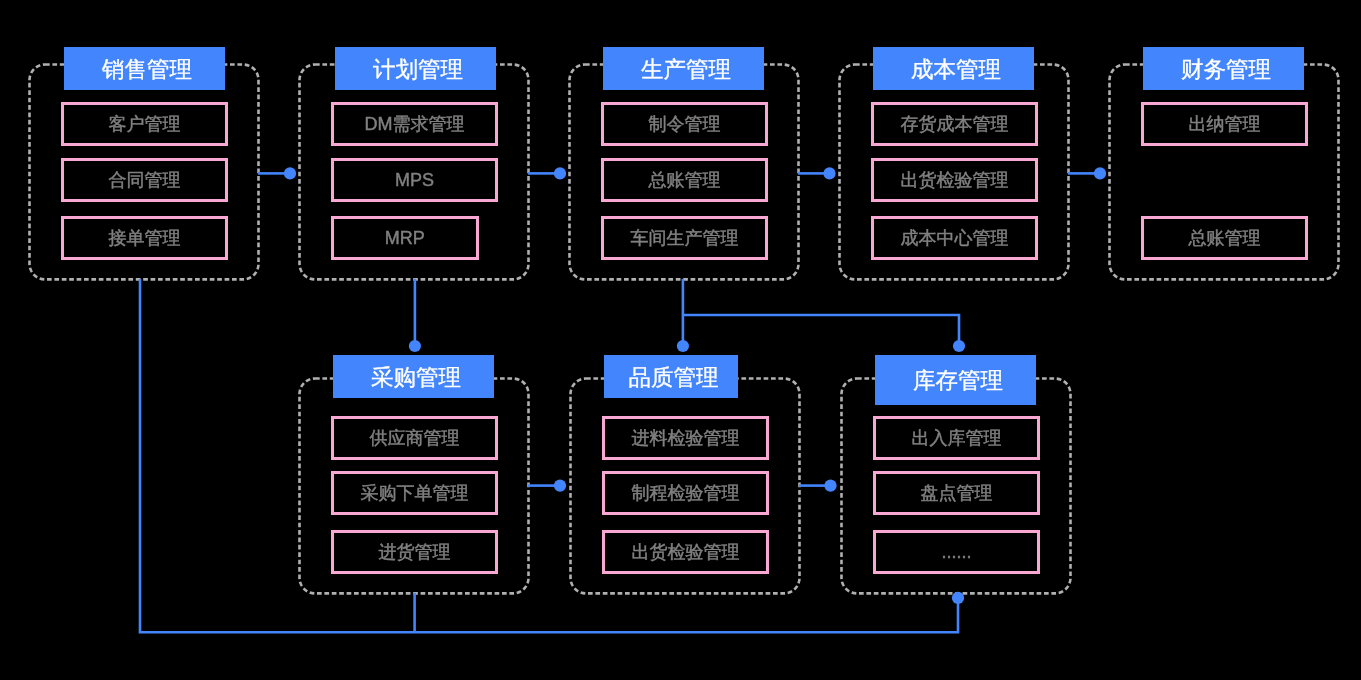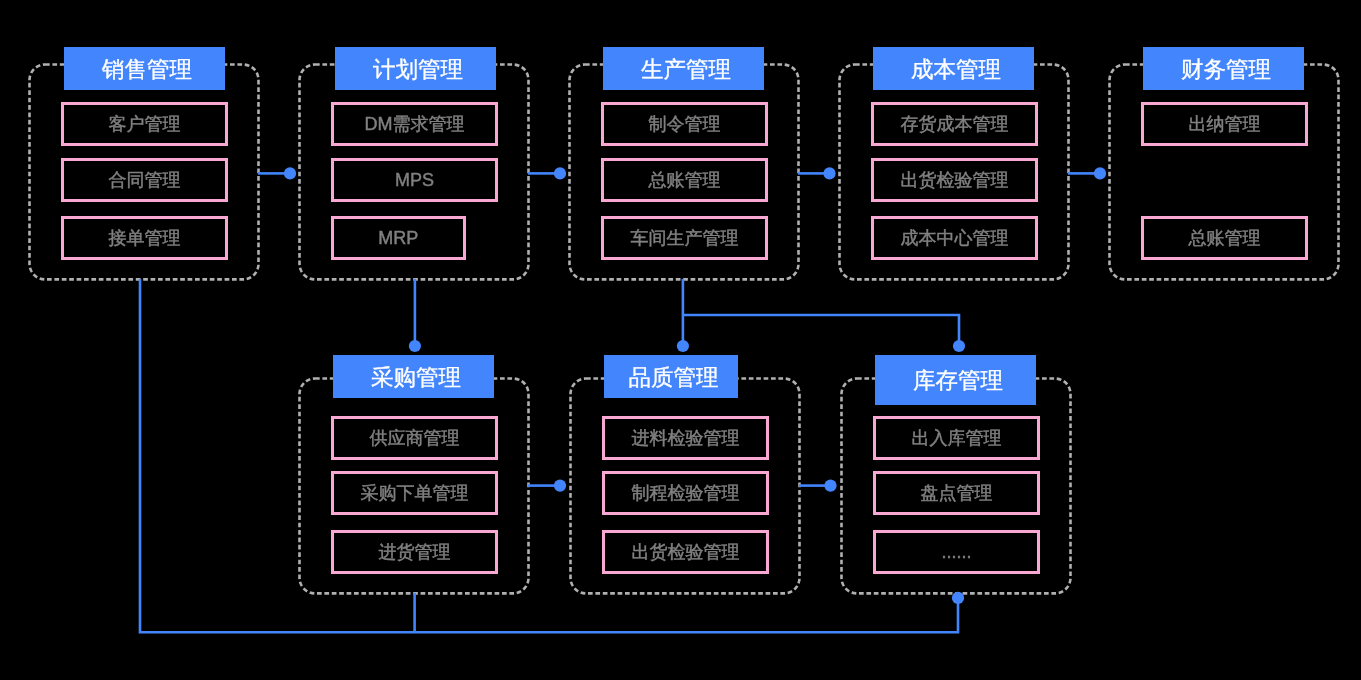--- a/index.html
+++ b/index.html
@@ -80,21 +80,21 @@
       <div class="grp">
         <div class="ghead" style="left:335.0px;top:46.6px;width:161.0px;height:43.6px">
           <span class="lbl">计划管理</span>
         </div>
         <div class="gitem" style="left:330.7px;top:101.9px;width:167.7px;height:44.1px">
           <span class="lbl">DM需求管理</span>
         </div>
         <div class="gitem" style="left:330.7px;top:157.8px;width:167.7px;height:44.1px">
           <span class="lbl">MPS</span>
         </div>
-        <div class="gitem" style="left:330.7px;top:215.8px;width:135px;height:44.1px">
+        <div class="gitem" style="left:330.7px;top:215.8px;width:148px;height:44.1px">
           <span class="lbl">MRP</span>
         </div>
       </div>
       <div class="grp">
         <div class="ghead" style="left:603.0px;top:46.6px;width:161.0px;height:43.6px">
           <span class="lbl">生产管理</span>
         </div>
         <div class="gitem" style="left:600.7px;top:101.9px;width:167.7px;height:44.1px">
           <span class="lbl">制令管理</span>
         </div>

